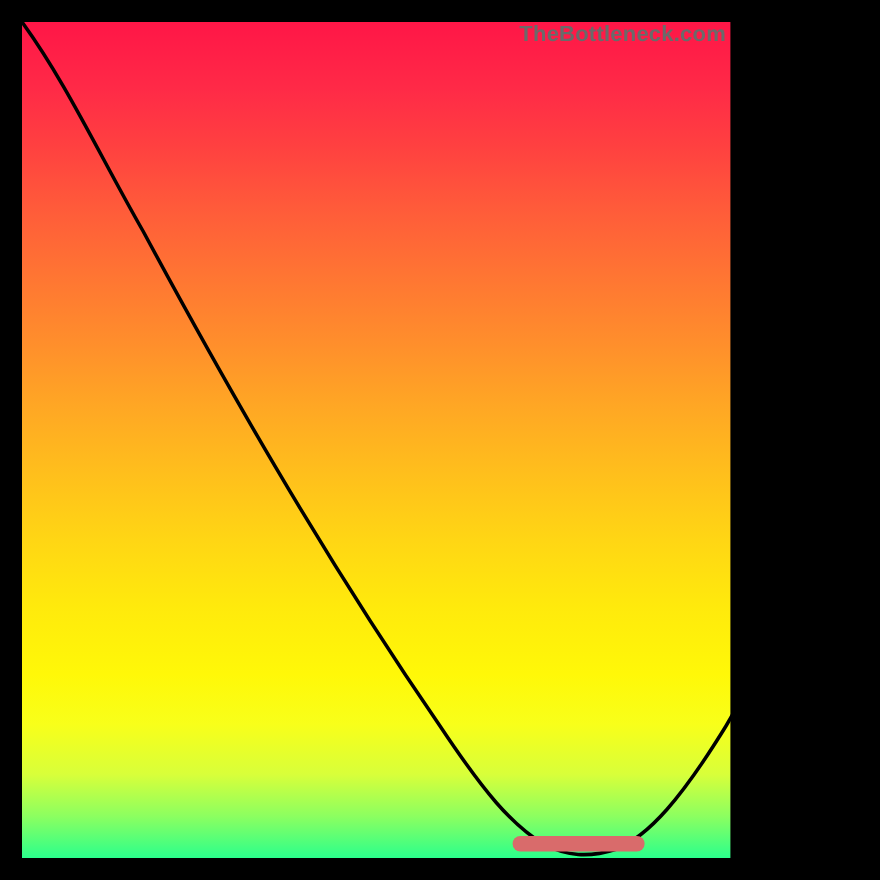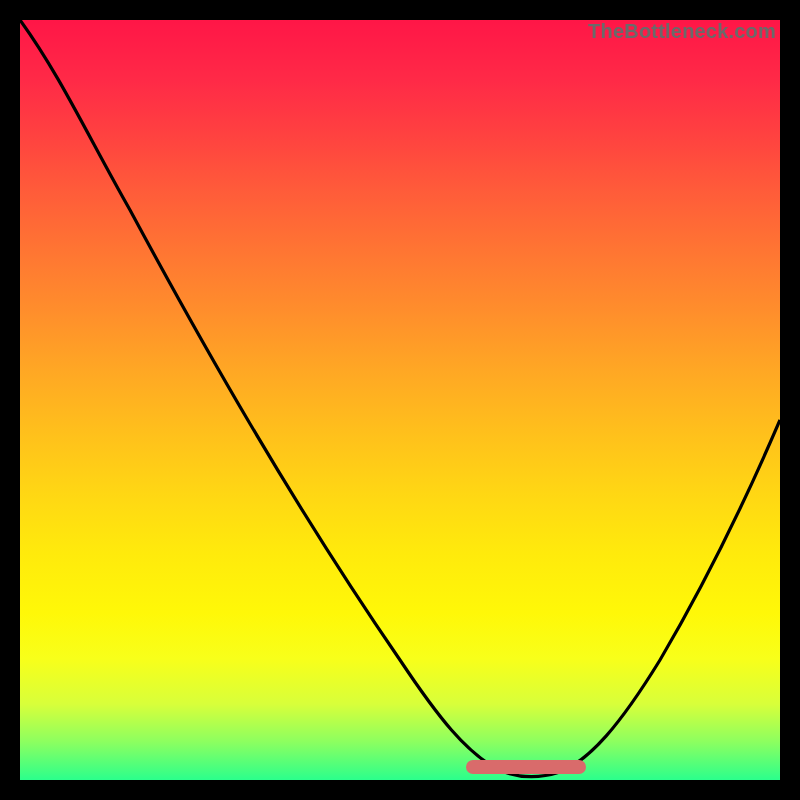--- a/index.html
+++ b/index.html
@@ -7,21 +7,21 @@
   .chart-container {
     position: relative;
     width: 800px;
     height: 800px;
     background: #000;
   }
   .plot-area {
     position: absolute;
     left: 20px;
     top: 20px;
-    width: 760px;
+    width: 644px;
     height: 760px;
     background: linear-gradient(to bottom,
       #ff1647 0%,
       #ff2a47 8%,
       #ff4140 15%,
       #ff5a3a 22%,
       #ff7433 30%,
       #ff8d2c 38%,
       #ffa724 46%,
       #ffbf1c 54%,

